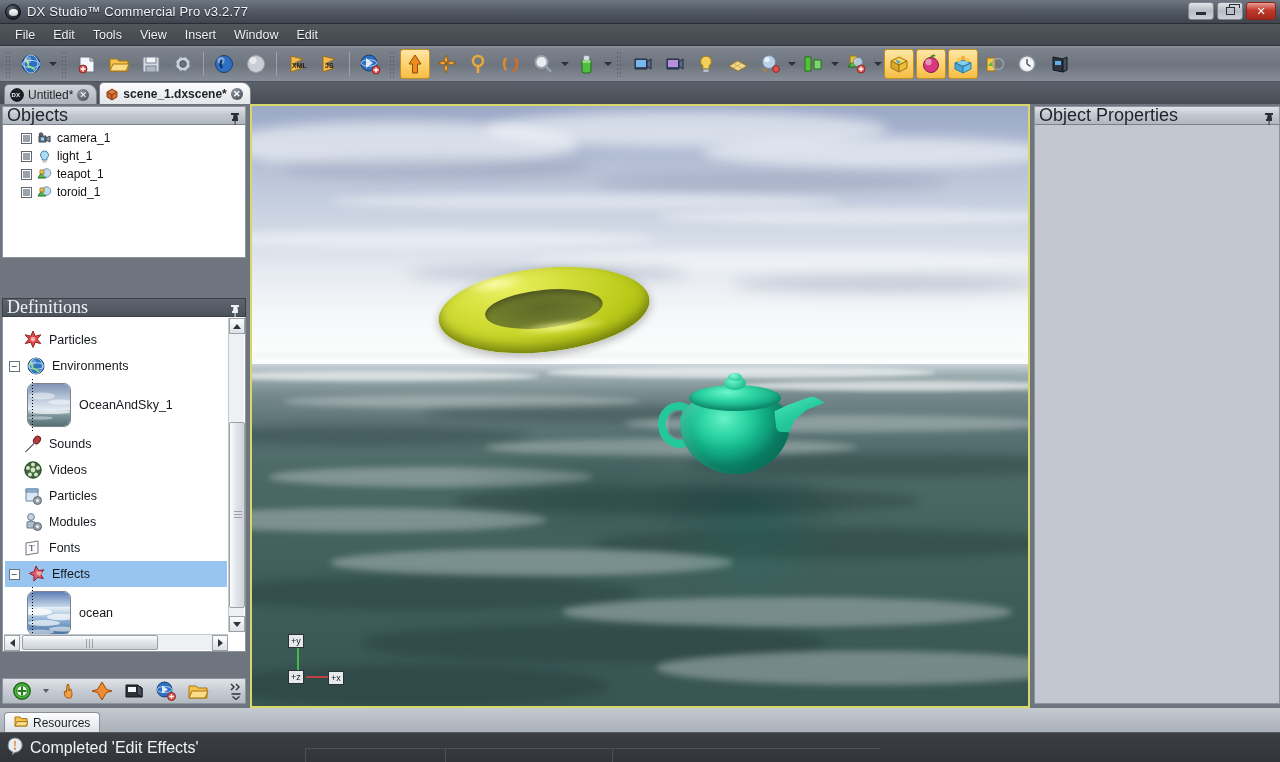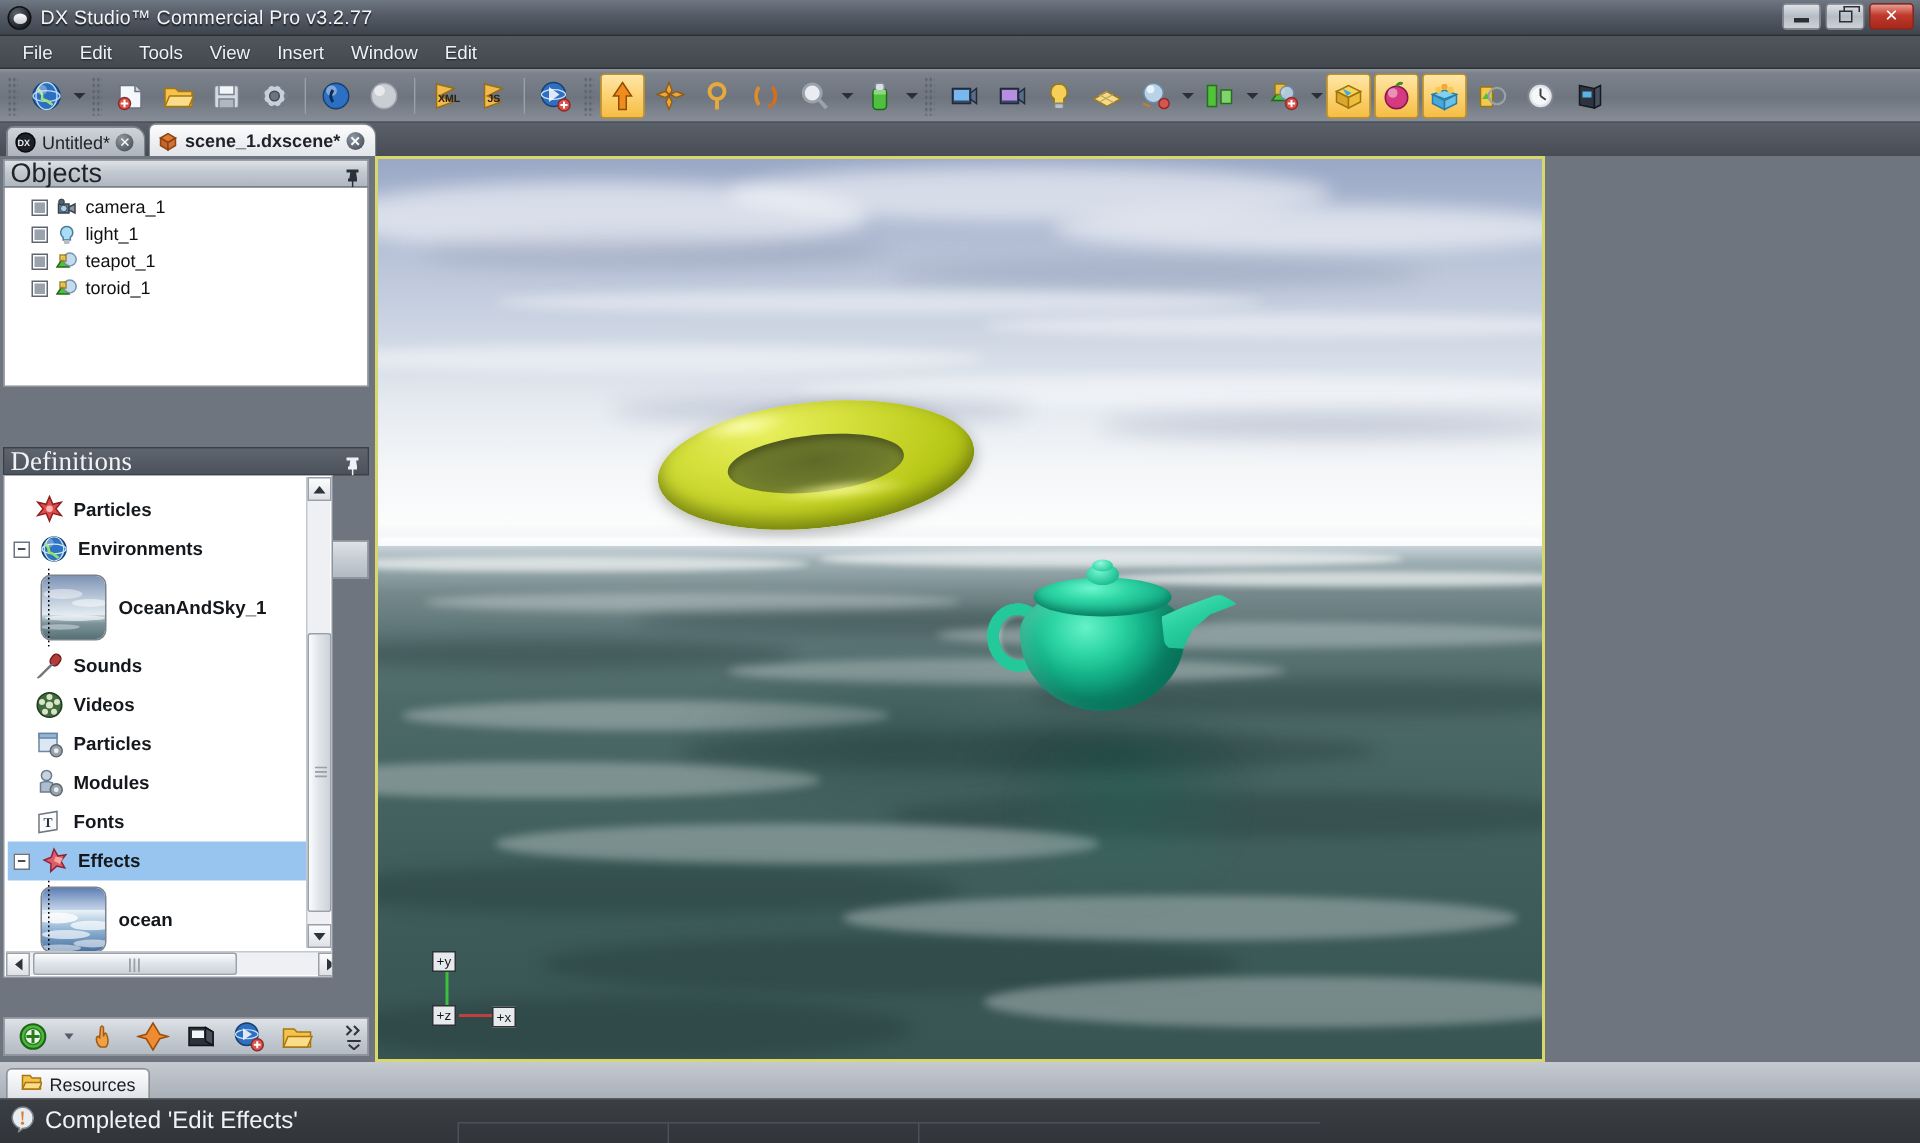--- a/index.html
+++ b/index.html
@@ -183,24 +183,23 @@
   .mini-caret::after{content:"";border-left:3.5px solid transparent;border-right:3.5px solid transparent;border-top:4px solid #555c66;}
 
   
   #definitions-panel { position:absolute; left:2px; top:194px; width:244px; height:376px; }
   #defs-caption {
     background: linear-gradient(180deg,#5e656f 0%, #4c525b 100%);
     border:1px solid #3b4047; color:#f0f2f5;
   }
   #defs-caption .cap-title{ color:#f0f2f5;font-family:Liberation Serif, serif; }
   #defs-tree {
-    position:absolute; left:0; top:19px; width:220px; height:335px;
+    position:absolute; left:0; top:19px; width:244px; height:335px;
     background:#fff; border:1px solid #8e949d; border-top:none;
     overflow:hidden;
-    font-weight:bold;
   }
   #defs-scrollpane { position:absolute; left:2px; top:2px; width:222px; height:329px; overflow:hidden;}
   .tree-row { display:flex; align-items:center; height:26px; gap:6px; padding-left:4px; position:relative;}
   .tree-row.selected { background:#98c5ef; }
   .tree-toggle {
     width:11px;height:11px;border:1px solid #6b7480;background:#fff;
     display:flex;align-items:center;justify-content:center;
     font-size:10px;line-height:9px;color:#23282e;flex:0 0 auto;
   }
   .tree-ico{width:20px;height:20px;flex:0 0 auto;}
@@ -1130,20 +1129,33 @@
             <div class="ax-line" style="left:26px; top:50px; width:36px; height:2px; background:#c04040;"></div>
             <div class="ax-label" style="left:8px; top:8px;">+y</div>
             <div class="ax-label" style="left:8px; top:44px;">+z</div>
             <div class="ax-label" style="left:48px; top:45px;">+x</div>
           </div>
 
         </div>
       </div>
     </div>
 
+    <div id="right-dock">
+      <div id="props-panel">
+        <div class="panel-caption">
+          <span class="cap-title">Object Properties</span>
+          <span class="pin">
+            <svg width="12" height="13" viewBox="0 0 12 13">
+              <path d="M2 1 h8 v2 h-1.6 l.6 4 H9 v2 H6.6 v4 h-1 V9 H3 V7 h.9 l.6-4H2z" fill="#2b3038"></path>
+            </svg>
+          </span>
+        </div>
+        <div id="props-body"></div>
+      </div>
+    </div>
 
   </div>
 
   <div id="bottom-tabs">
     <div class="bt-tab">
       <span>
         <svg width="14" height="13" viewBox="0 0 14 13">
           <path d="M1 2 h5 l1.4 1.6 h5.6 V11 H1 Z" fill="#f5c24d" stroke="#a7770f"></path>
           <path d="M1 11 l2-4.4 h11 l-2 4.4 Z" fill="#fbdc8a" stroke="#a7770f"></path>
         </svg>

